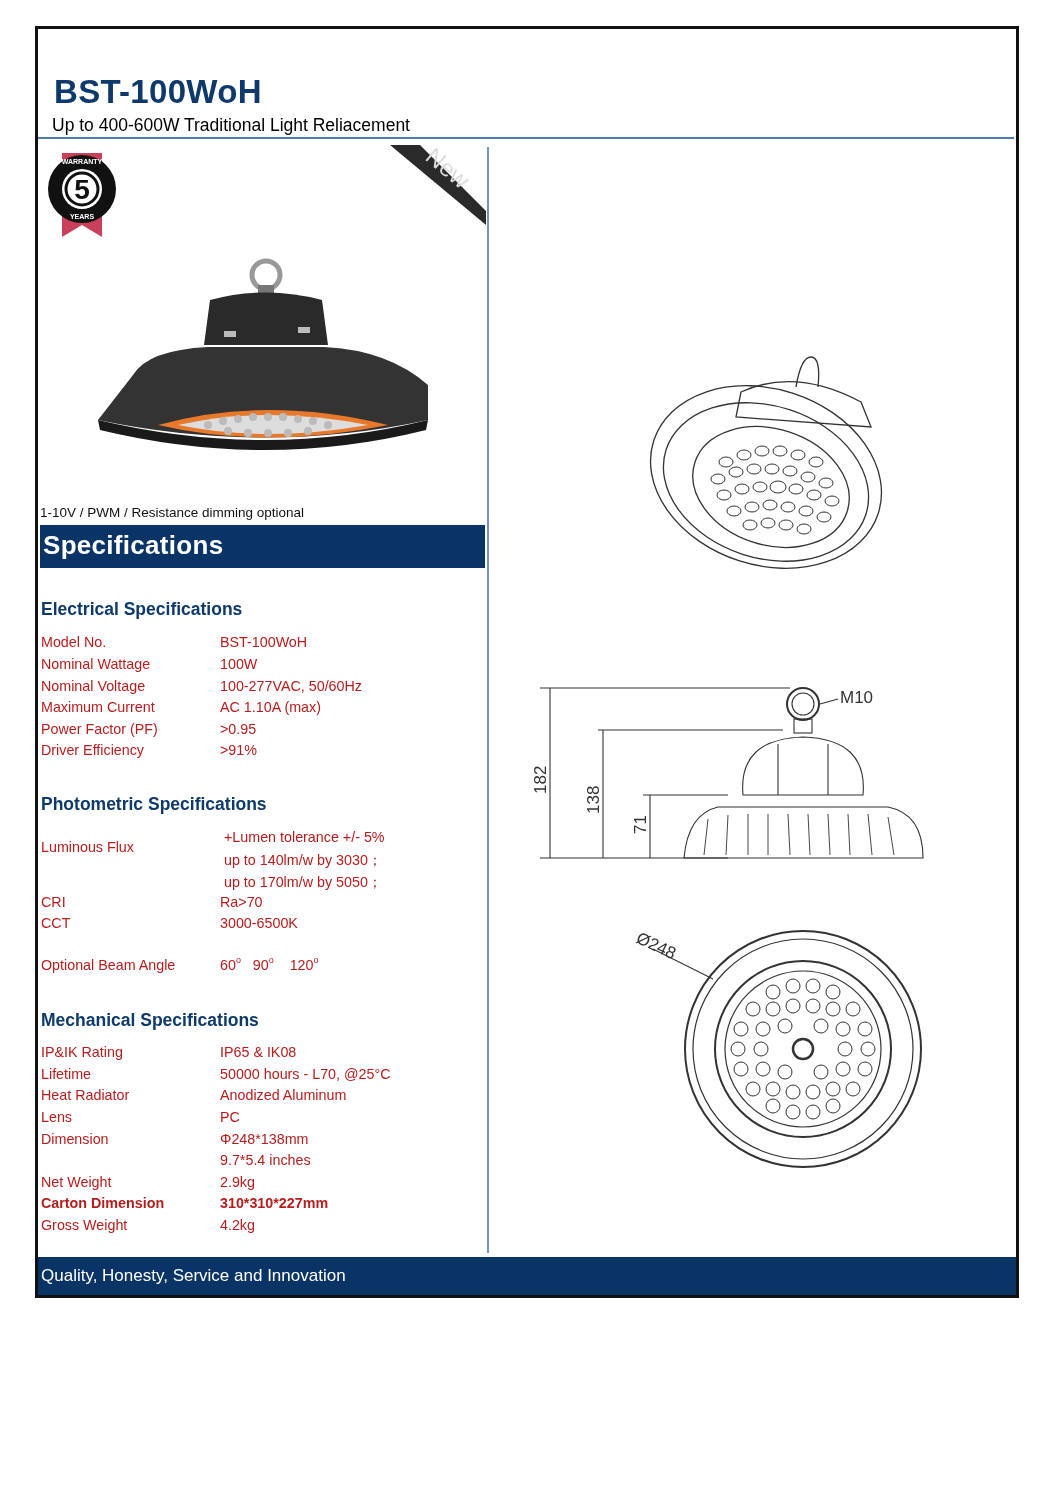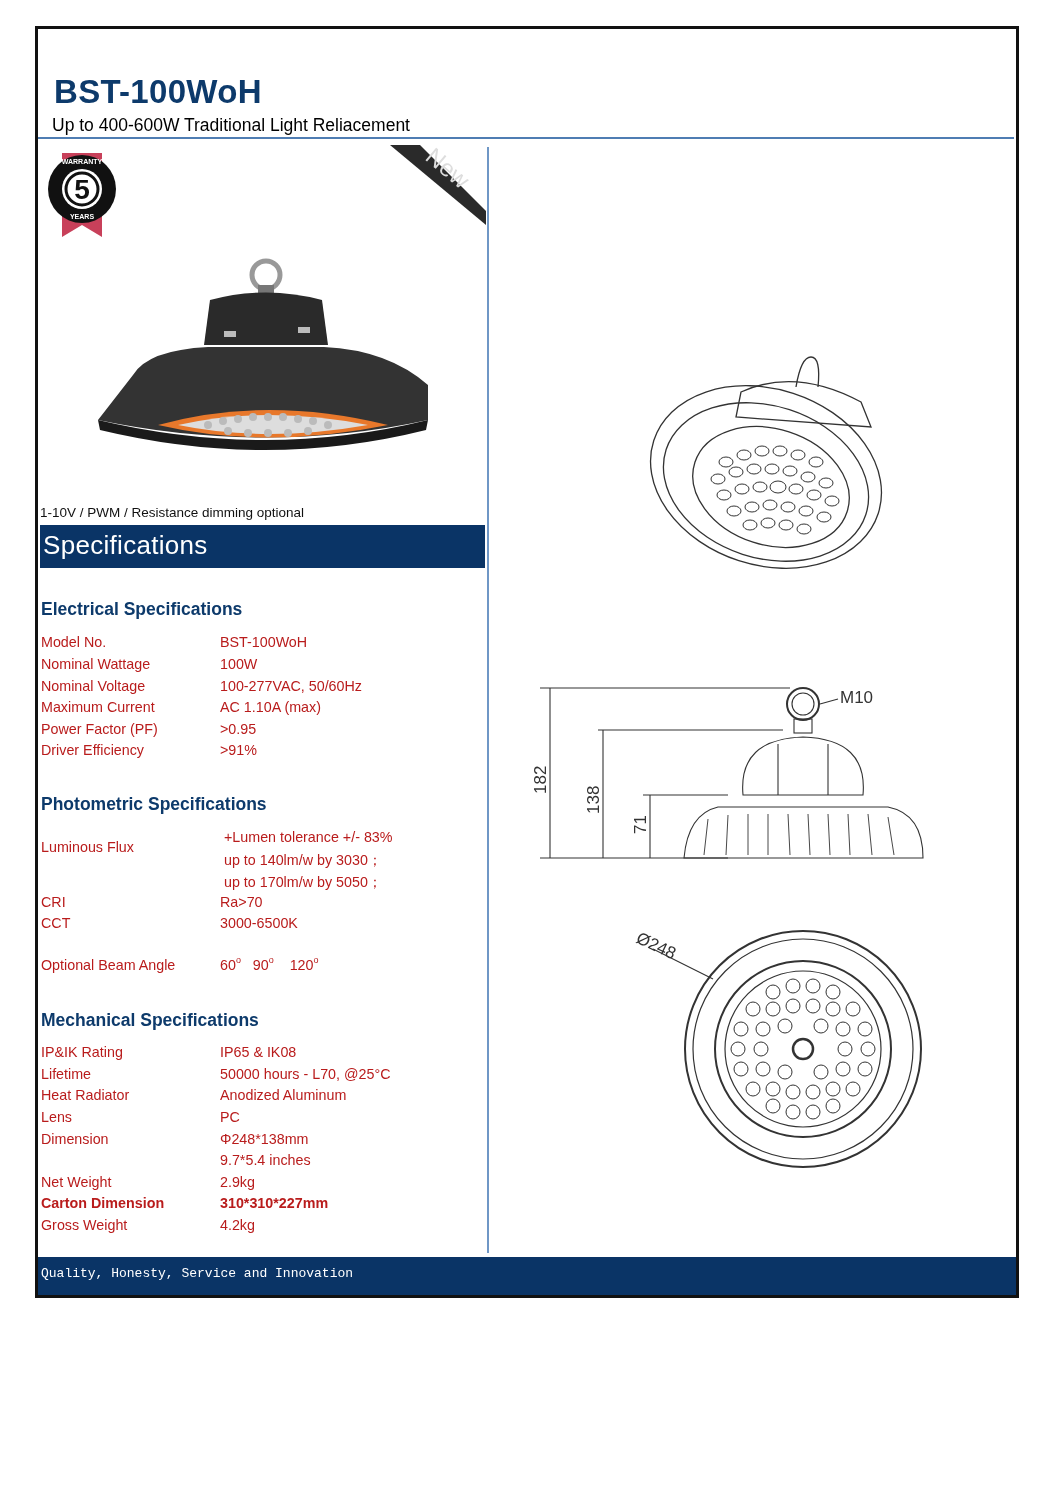--- a/index.html
+++ b/index.html
@@ -7,29 +7,29 @@
   .sheet { position:absolute; left:35px; top:26px; width:984px; height:1272px; border:3px solid #111; box-sizing:border-box; background:#fff; overflow:hidden; }
   .title { position:absolute; left:16px; top:44px; font-size:33px; font-weight:bold; color:#0d3a6b; letter-spacing:0.3px; }
   .subtitle { position:absolute; left:14px; top:86px; font-size:17.5px; color:#000000; }
   .hr-top { position:absolute; left:0; top:108px; width:976px; height:2px; background:#4f7db3; }
   .vr { position:absolute; left:449px; top:118px; width:2px; height:1106px; background:#6f97c6; }
   .warranty { position:absolute; left:8px; top:120px; width:72px; height:92px; }
   .new-ribbon { position:absolute; left:352px; top:116px; width:96px; height:80px; }
   .product { position:absolute; left:50px; top:226px; width:350px; height:200px; }
   .dimming { position:absolute; left:2px; top:476px; font-size:13.5px; color:#111; }
   .spec-bar { position:absolute; left:2px; top:496px; width:445px; height:43px; background:#0a3466; }
-  .spec-bar span { position:absolute; left:3px; top:5px; font-size:26px; font-weight:normal; color:#fff; letter-spacing:0.3px; }
+  .spec-bar span { position:absolute; left:3px; top:5px; font-size:26px; font-weight:bold; color:#fff; letter-spacing:0.3px; }
   .section-h { position:absolute; left:3px; font-size:17.5px; font-weight:bold; color:#0d3a6b; }
   .row { position:absolute; left:3px; width:440px; height:22px; font-size:14.3px; color:#b91c1c; }
   .row .k { position:absolute; left:0; top:0; }
   .row .v { position:absolute; left:179px; top:0; }
   .row .v2 { left:183px; }
   sup { font-size:9px; vertical-align:top; position:relative; top:-2px; }
   .footer { position:absolute; left:0; top:1228px; width:978px; height:41px; background:#0a3466; }
-  .footer span { position:absolute; left:3px; top:9px; font-size:13px; color:#fff;font-family:Liberation Mono, monospace; }
+  .footer span { position:absolute; left:3px; top:9px; font-size:17px; color:#fff; }
   .drawing { position:absolute; }
 </style>
 </head>
 <body>
 
 <div class="sheet">
 
   <div class="title">BST-100WoH</div>
   <div class="subtitle">Up to 400-600W Traditional Light Reliacement</div>
   <div class="hr-top"></div>
@@ -105,21 +105,21 @@
       <span class="k">Power Factor (PF)</span>
       <span class="v">&gt;0.95</span>
     </div>
   <div class="row" style="top:713px;">
       <span class="k">Driver Efficiency</span>
       <span class="v">&gt;91%</span>
     </div>
 
   <div class="section-h" style="top:765px;">Photometric Specifications</div>
   <div class="row" style="top:800px;">
-      <span class="v v2">+Lumen tolerance +/- 83%</span>
+      <span class="v v2">+Lumen tolerance +/- 5%</span>
     </div>
   <div class="row" style="top:810px;">
       <span class="k">Luminous Flux</span>
     </div>
   <div class="row" style="top:822px;">
       <span class="v v2">up to 140lm/w  by 3030；</span>
     </div>
   <div class="row" style="top:844px;">
       <span class="v v2">up to 170lm/w  by 5050；</span>
     </div>

